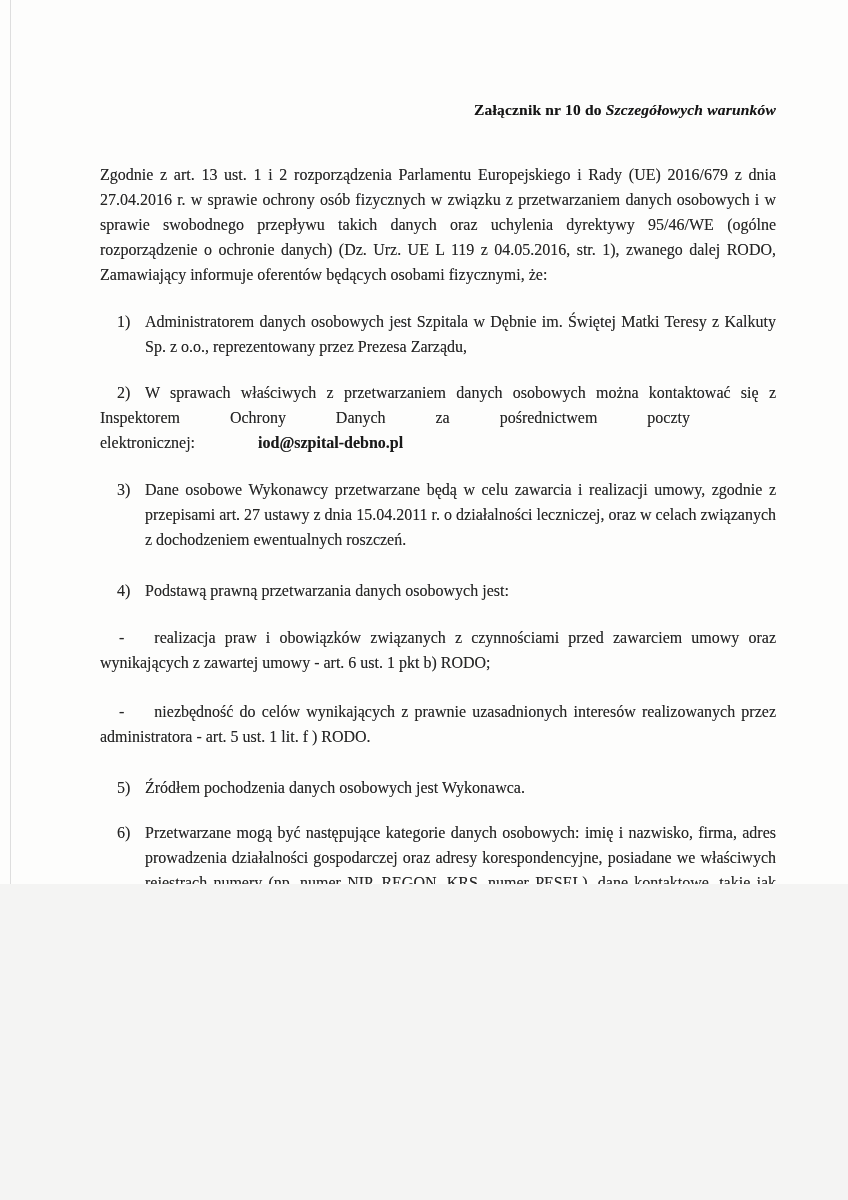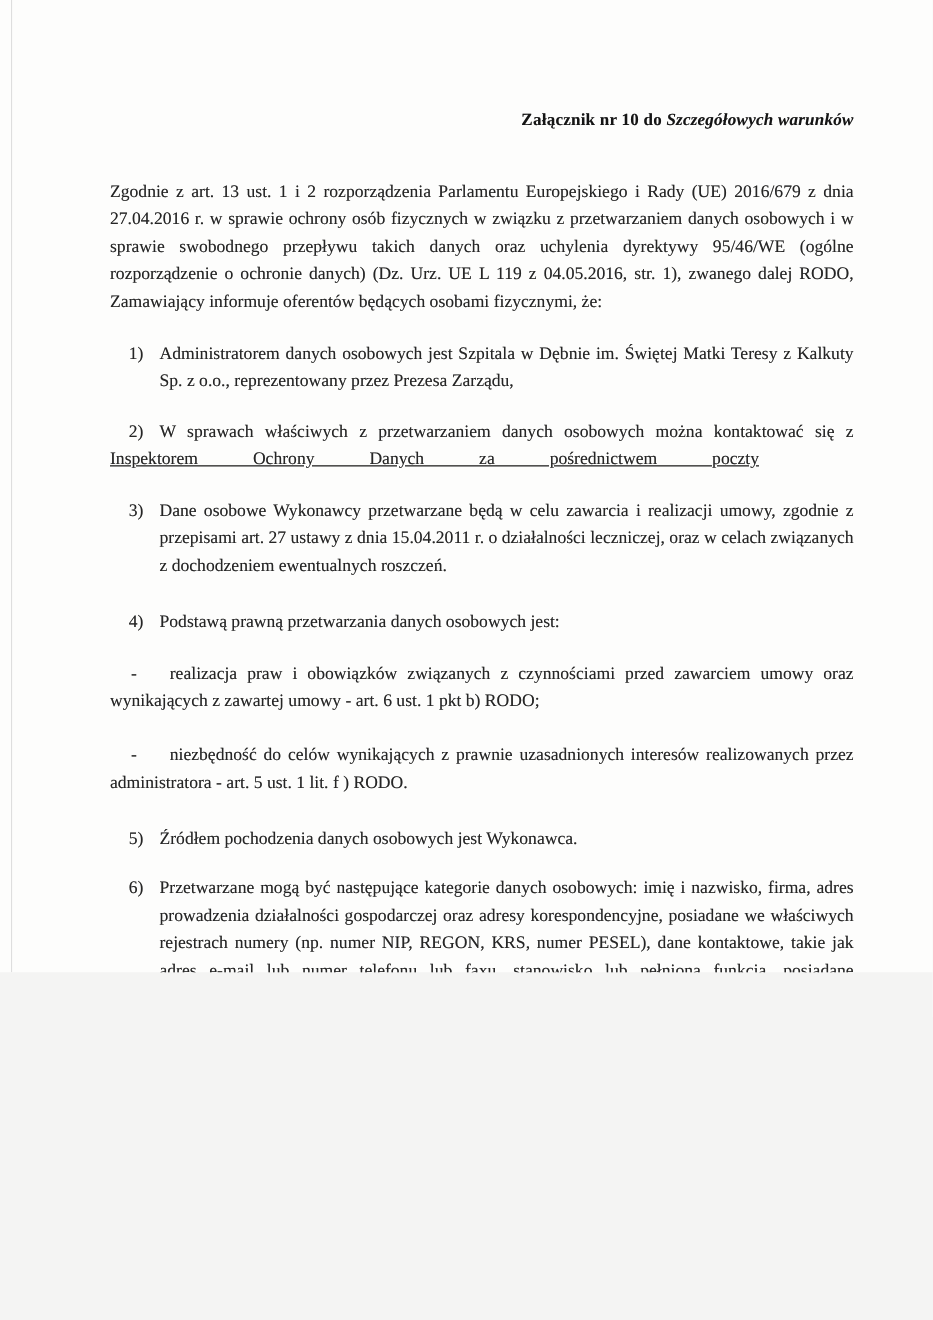--- a/index.html
+++ b/index.html
@@ -84,21 +84,20 @@
   }
   .item2 .i2-line1 .num {
     position: absolute;
     left: 17px;
     top: 0;
   }
   .item2 .i2-line2 {
     width: 590px;
     text-align: justify;
     text-align-last: justify;
-    text-decoration: underline;
   }
   .item2 .i2-line3 .email-gap {
     display: inline-block;
     width: 63px;
   }
   .item2 .i2-line3 .email {
     font-weight: bold;
     color: #1a1a1a;
   }
 
@@ -130,20 +129,23 @@
       <span class="num">1)</span>
       <span>Administratorem danych osobowych jest Szpitala w Dębnie im. Świętej Matki Teresy z Kalkuty Sp. z o.o., reprezentowany przez Prezesa Zarządu,</span>
     </div>
 
     <div class="item2">
       <div class="i2-line1">
         <span class="num">2)</span>
         <span>W sprawach właściwych z przetwarzaniem danych osobowych można kontaktować się z</span>
       </div>
       <div class="i2-line2">Inspektorem Ochrony Danych za pośrednictwem poczty</div>
+      <div class="i2-line3">
+        <span>elektronicznej:</span><span class="email-gap"></span><span class="email">iod@szpital-debno.pl</span>
+      </div>
     </div>
 
     <div class="num-item m22">
       <span class="num">3)</span>
       <span>Dane osobowe Wykonawcy przetwarzane będą w celu zawarcia i realizacji umowy, zgodnie z przepisami art. 27 ustawy z dnia 15.04.2011 r. o działalności leczniczej, oraz w celach związanych z dochodzeniem ewentualnych roszczeń.</span>
     </div>
 
     <div class="num-item m26">
       <span class="num">4)</span>
       <span>Podstawą prawną przetwarzania danych osobowych jest:</span>

